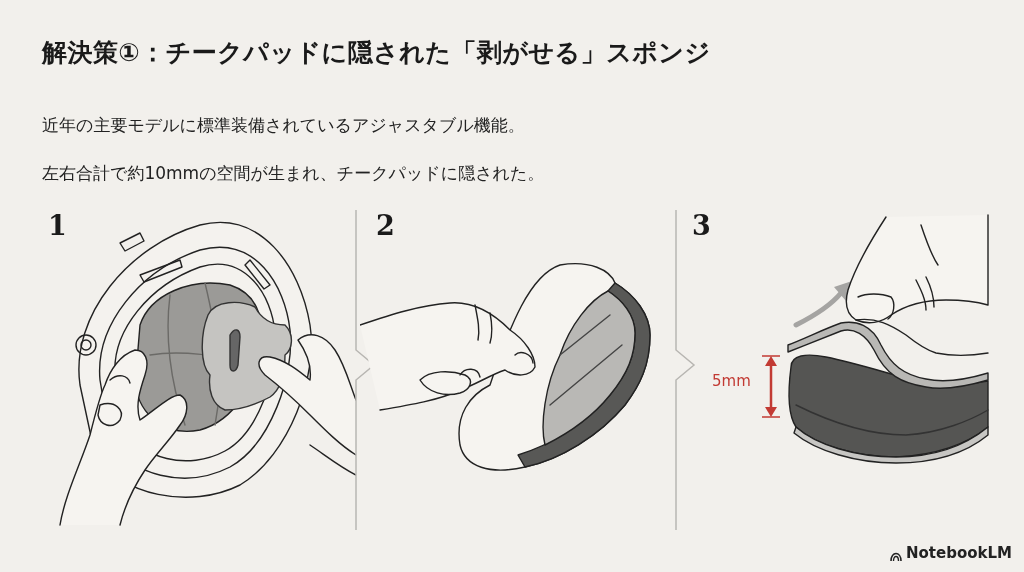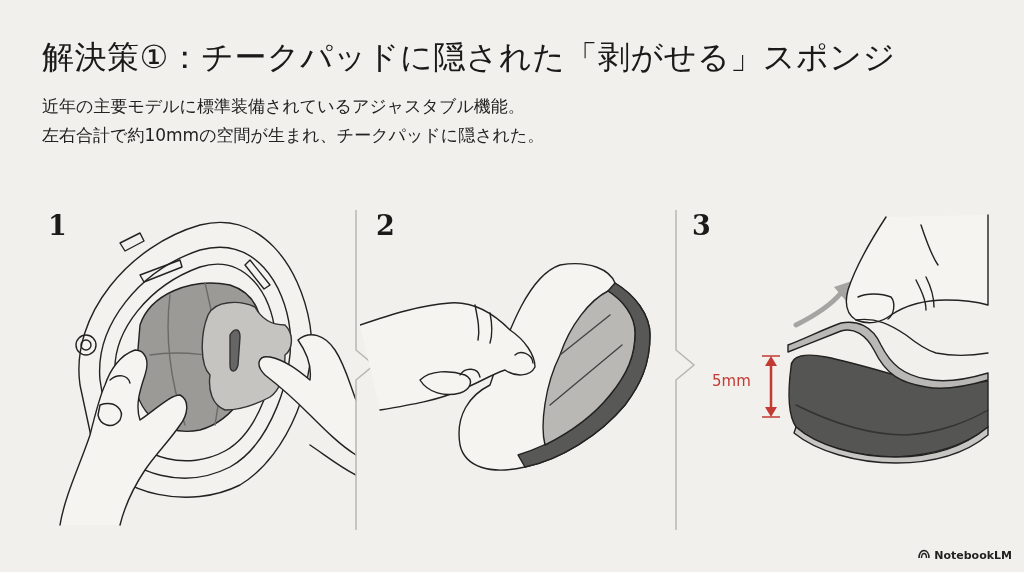--- a/index.html
+++ b/index.html
@@ -5,49 +5,49 @@
   html, body { margin: 0; padding: 0; }
   body {
     width: 1024px; height: 572px; overflow: hidden;
     background: #f2f0ec;
     font-family: "DejaVu Sans", "Liberation Sans", sans-serif;
     color: #1e1e1e;
     position: relative;
   }
   .title {
     position: absolute; left: 42px; top: 36px;
-    font-size: 32px; font-weight: normal; letter-spacing: 0.5px;
+    font-size: 25px; font-weight: bold; letter-spacing: 0.5px;
     white-space: nowrap; color: #1a1a1a;
   }
   .desc {
     position: absolute; left: 42px; top: 92px;
     font-size: 17px; line-height: 29px; color: #222;
   }
-  .desc div { white-space: nowrap; }
+  .desc div { white-space: nowrap; margin-top: 19px; }
   .panel { position: absolute; top: 205px; height: 330px; }
   .p1 { left: 40px; width: 316px; }
   .p2 { left: 360px; width: 316px; }
   .p3 { left: 676px; width: 340px; }
   .step-num {
     position: absolute; top: 5px; left: 8px;
     font-family: "DejaVu Serif", "Liberation Serif", serif;
     font-weight: bold; font-size: 27px; color: #1a1a1a;
   }
   .p1 .step-num { left: 8px; }
   .p2 .step-num { left: 16px; }
   .p3 .step-num { left: 16px; }
   .divider { position: absolute; top: 210px; width: 30px; height: 320px; }
   .d1 { left: 346px; }
   .d2 { left: 666px; }
   svg { display: block; }
   .illus { position: absolute; left: 0; top: 0; }
   .badge {
     position: absolute; right: 12px; bottom: 10px;
-    font-size: 11px; font-weight: bold; color: #222;
-    display: flex; align-items: flex-start; gap: 4px;
+    font-size: 15px; font-weight: bold; color: #222;
+    display: flex; align-items: flex-end; gap: 4px;
   }
   .dim-label {
     position: absolute; left: 36px; top: 167px;
     font-size: 15px; font-weight: normal; color: #c23a33;
   }
 </style>
 </head>
 <body>
 
 <div class="title">解決策①：チークパッドに隠された「剥がせる」スポンジ</div>

